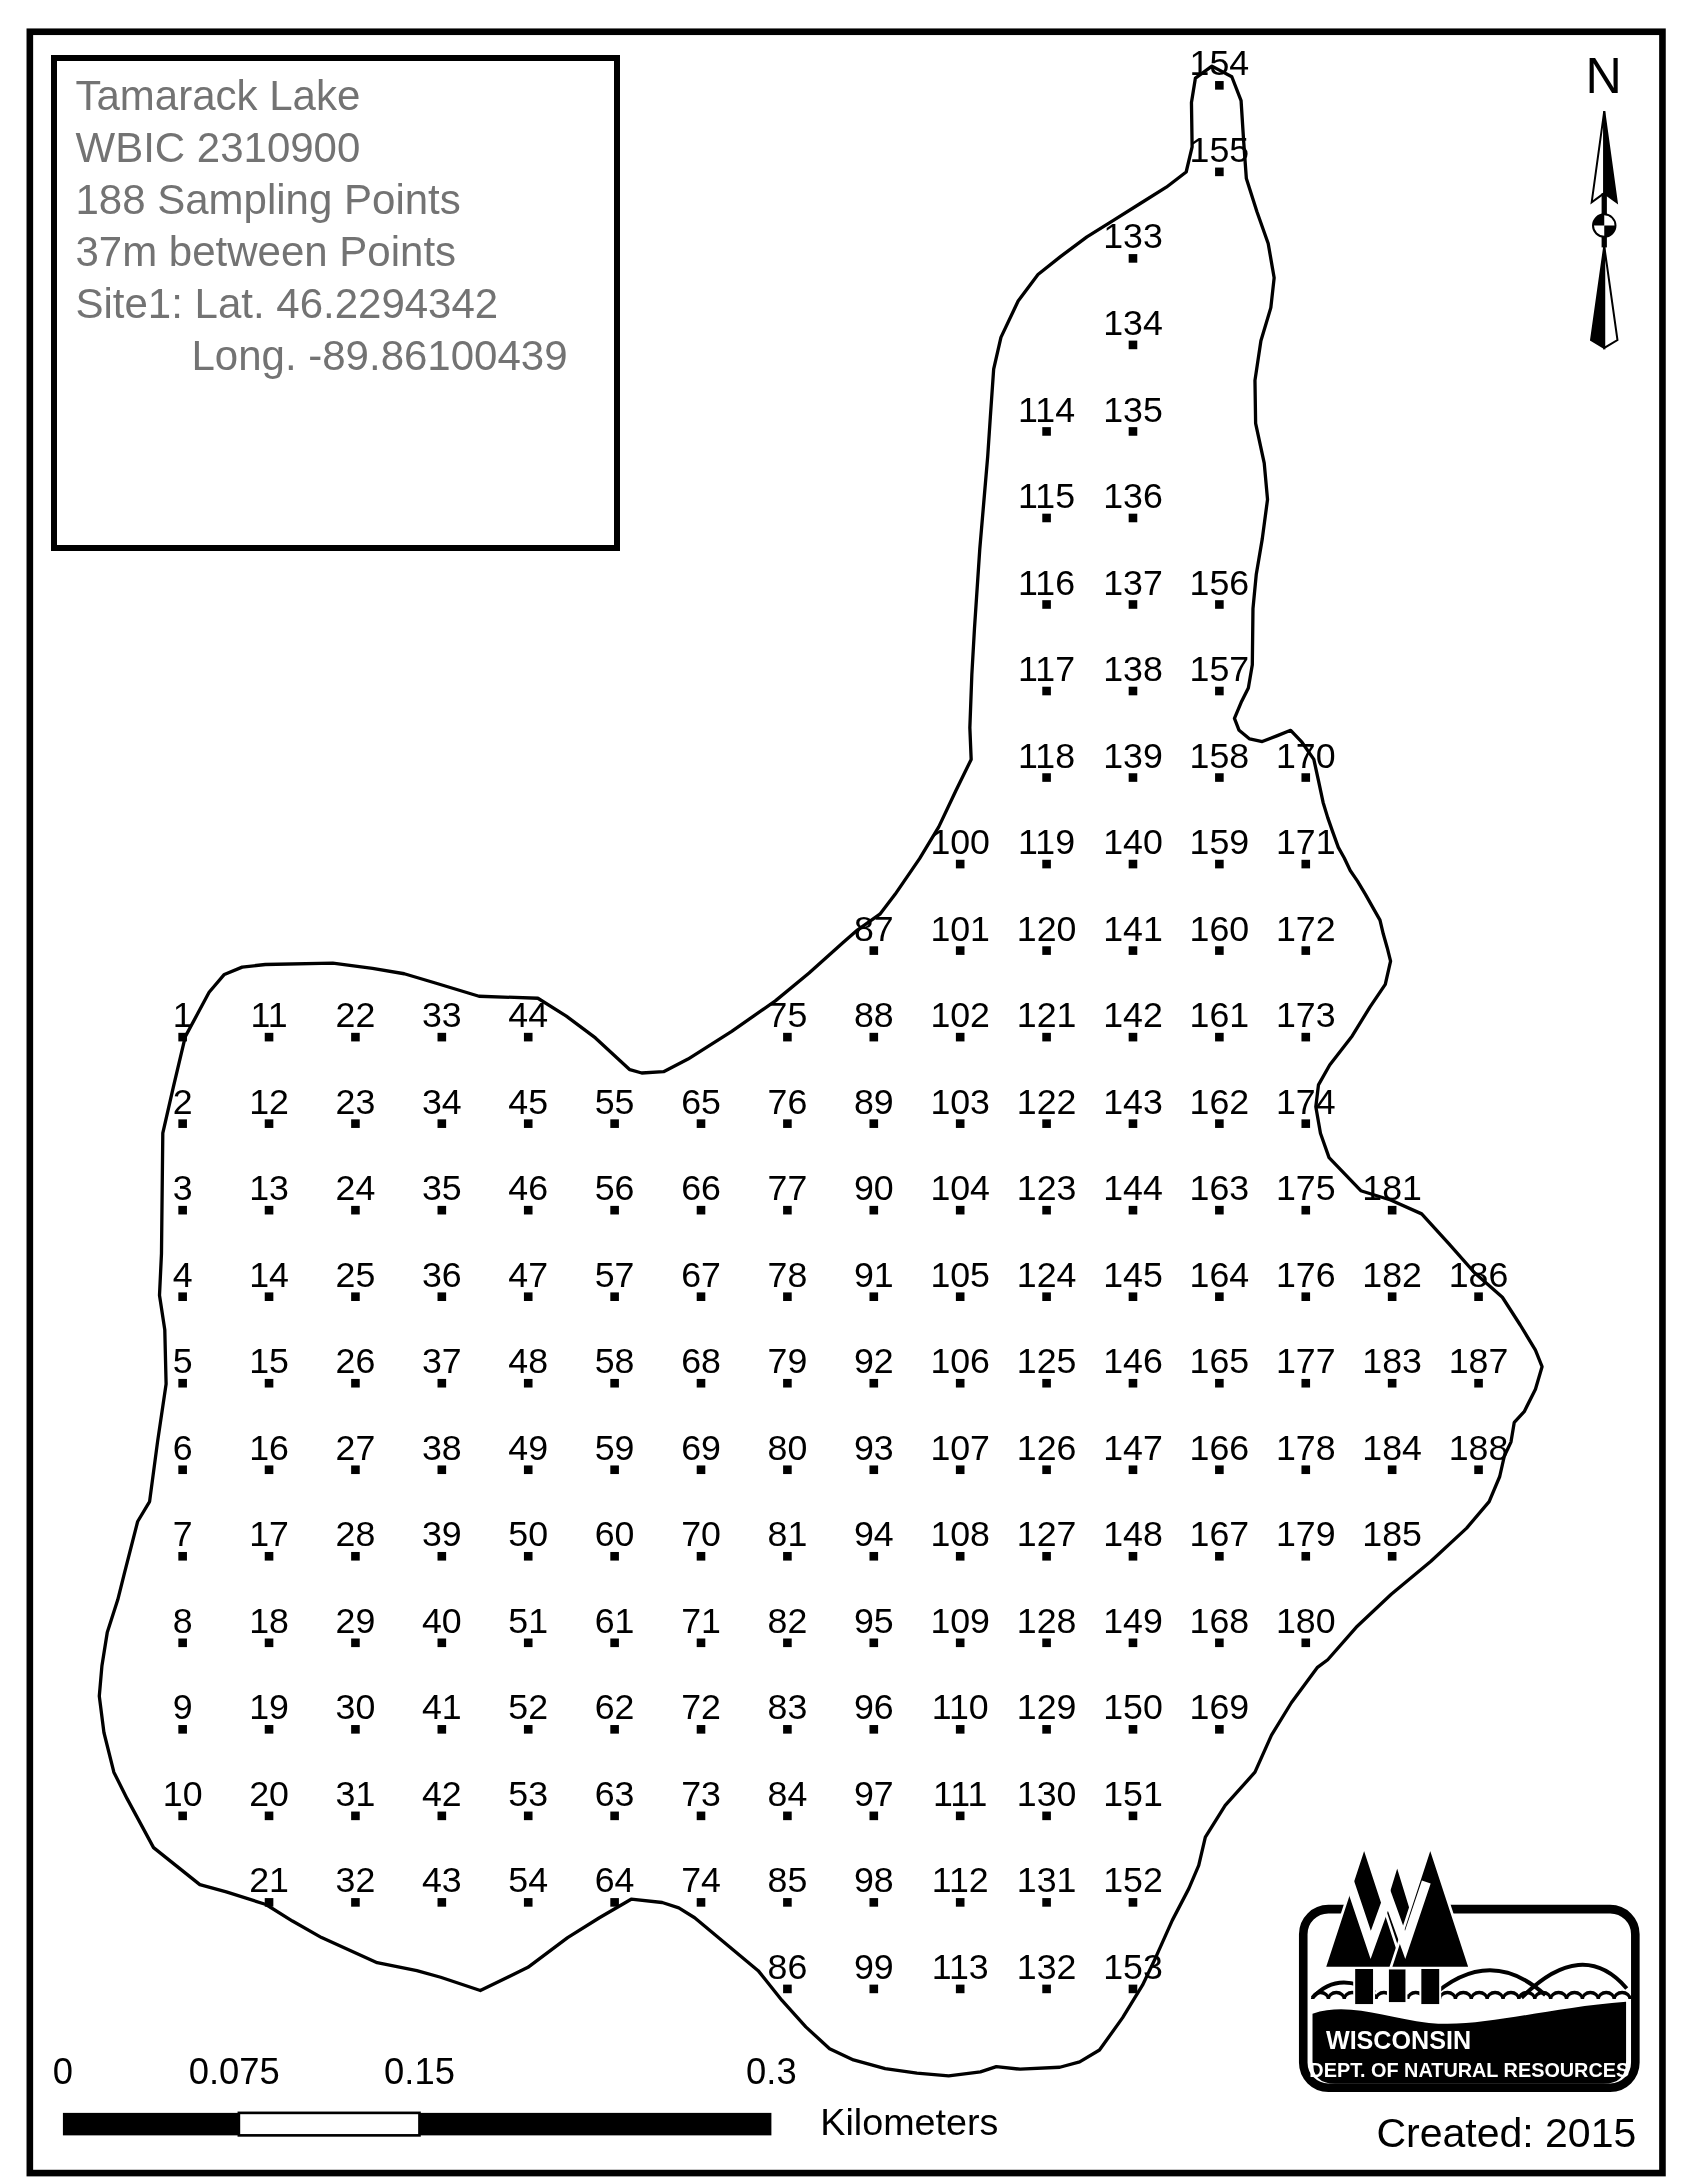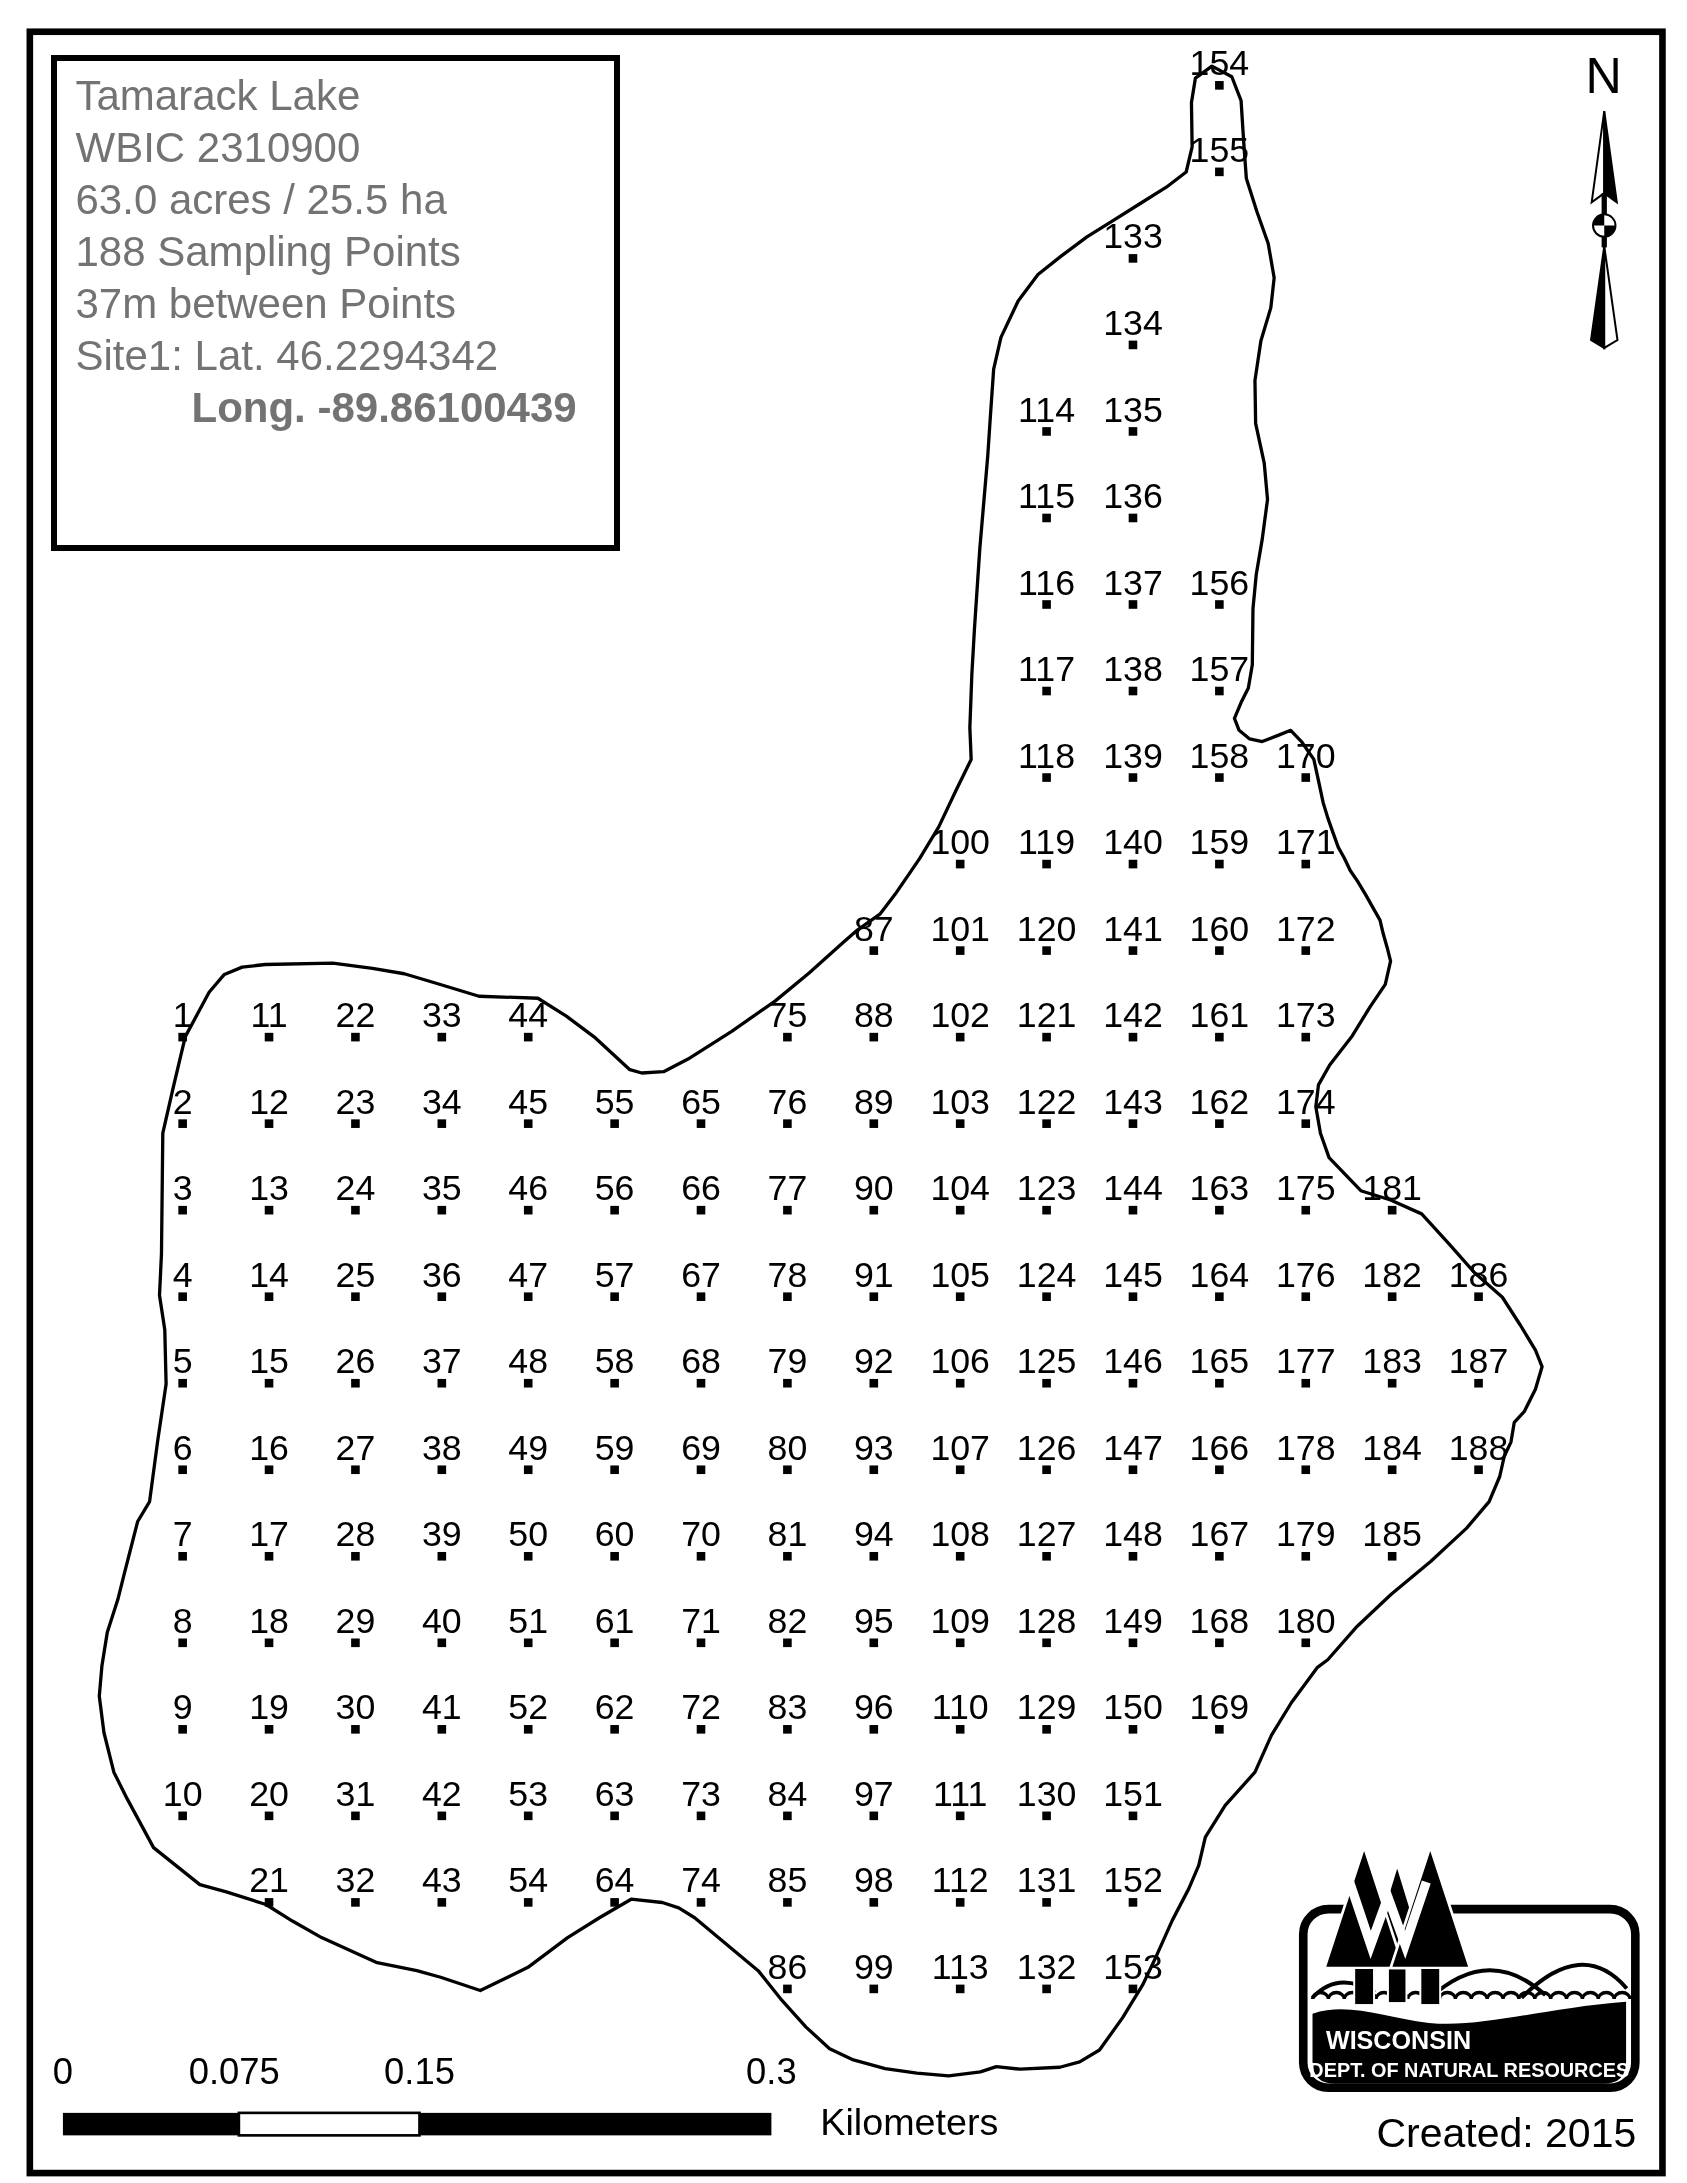--- a/index.html
+++ b/index.html
@@ -17,21 +17,21 @@
     width:569px;height:496px;
     border:6.6px solid #000;
     box-sizing:border-box;
     padding:9.3px 0 0 18.5px;
     background:#ffffff;
     font-size:42px;
     line-height:52px;
     color:#737373;
     white-space:nowrap;
   }
-  .title-box .indent{padding-left:116px;font-weight:bold;}
+  .title-box .indent{padding-left:116px;}
   svg text{font-family:"Liberation Sans", sans-serif;fill:#000;}
   .pt-label{font-size:54px;}
   .scale-label{font-size:55px;}
   .unit-label{font-size:57px;}
   .created-label{font-size:62px;}
   .north-label{font-size:76px;}
   .logo-t1{font-size:38px;font-weight:bold;fill:#fff;}
   .logo-t2{font-size:30px;font-weight:bold;fill:#fff;}
 </style>
 </head>
@@ -473,21 +473,20 @@
       <text class="logo-t1" x="2114" y="3098" text-anchor="middle">WISCONSIN</text>
       <text class="logo-t2" x="2221" y="3140" text-anchor="middle">DEPT. OF NATURAL RESOURCES</text>
     </g>
 
     <text class="created-label" x="2277" y="3245" text-anchor="middle">Created: 2015</text>
   </svg>
 
   <div class="title-box" id="title-box">
       <div>Tamarack Lake</div>
       <div>WBIC 2310900</div>
-      <div>63.0 acres / 25.5 ha</div>
       <div>188 Sampling Points</div>
       <div>37m between Points</div>
       <div>Site1: Lat. 46.2294342</div>
       <div class="indent">Long. -89.86100439</div>
     </div>
 
 </div>
 
 
 </body></html>

